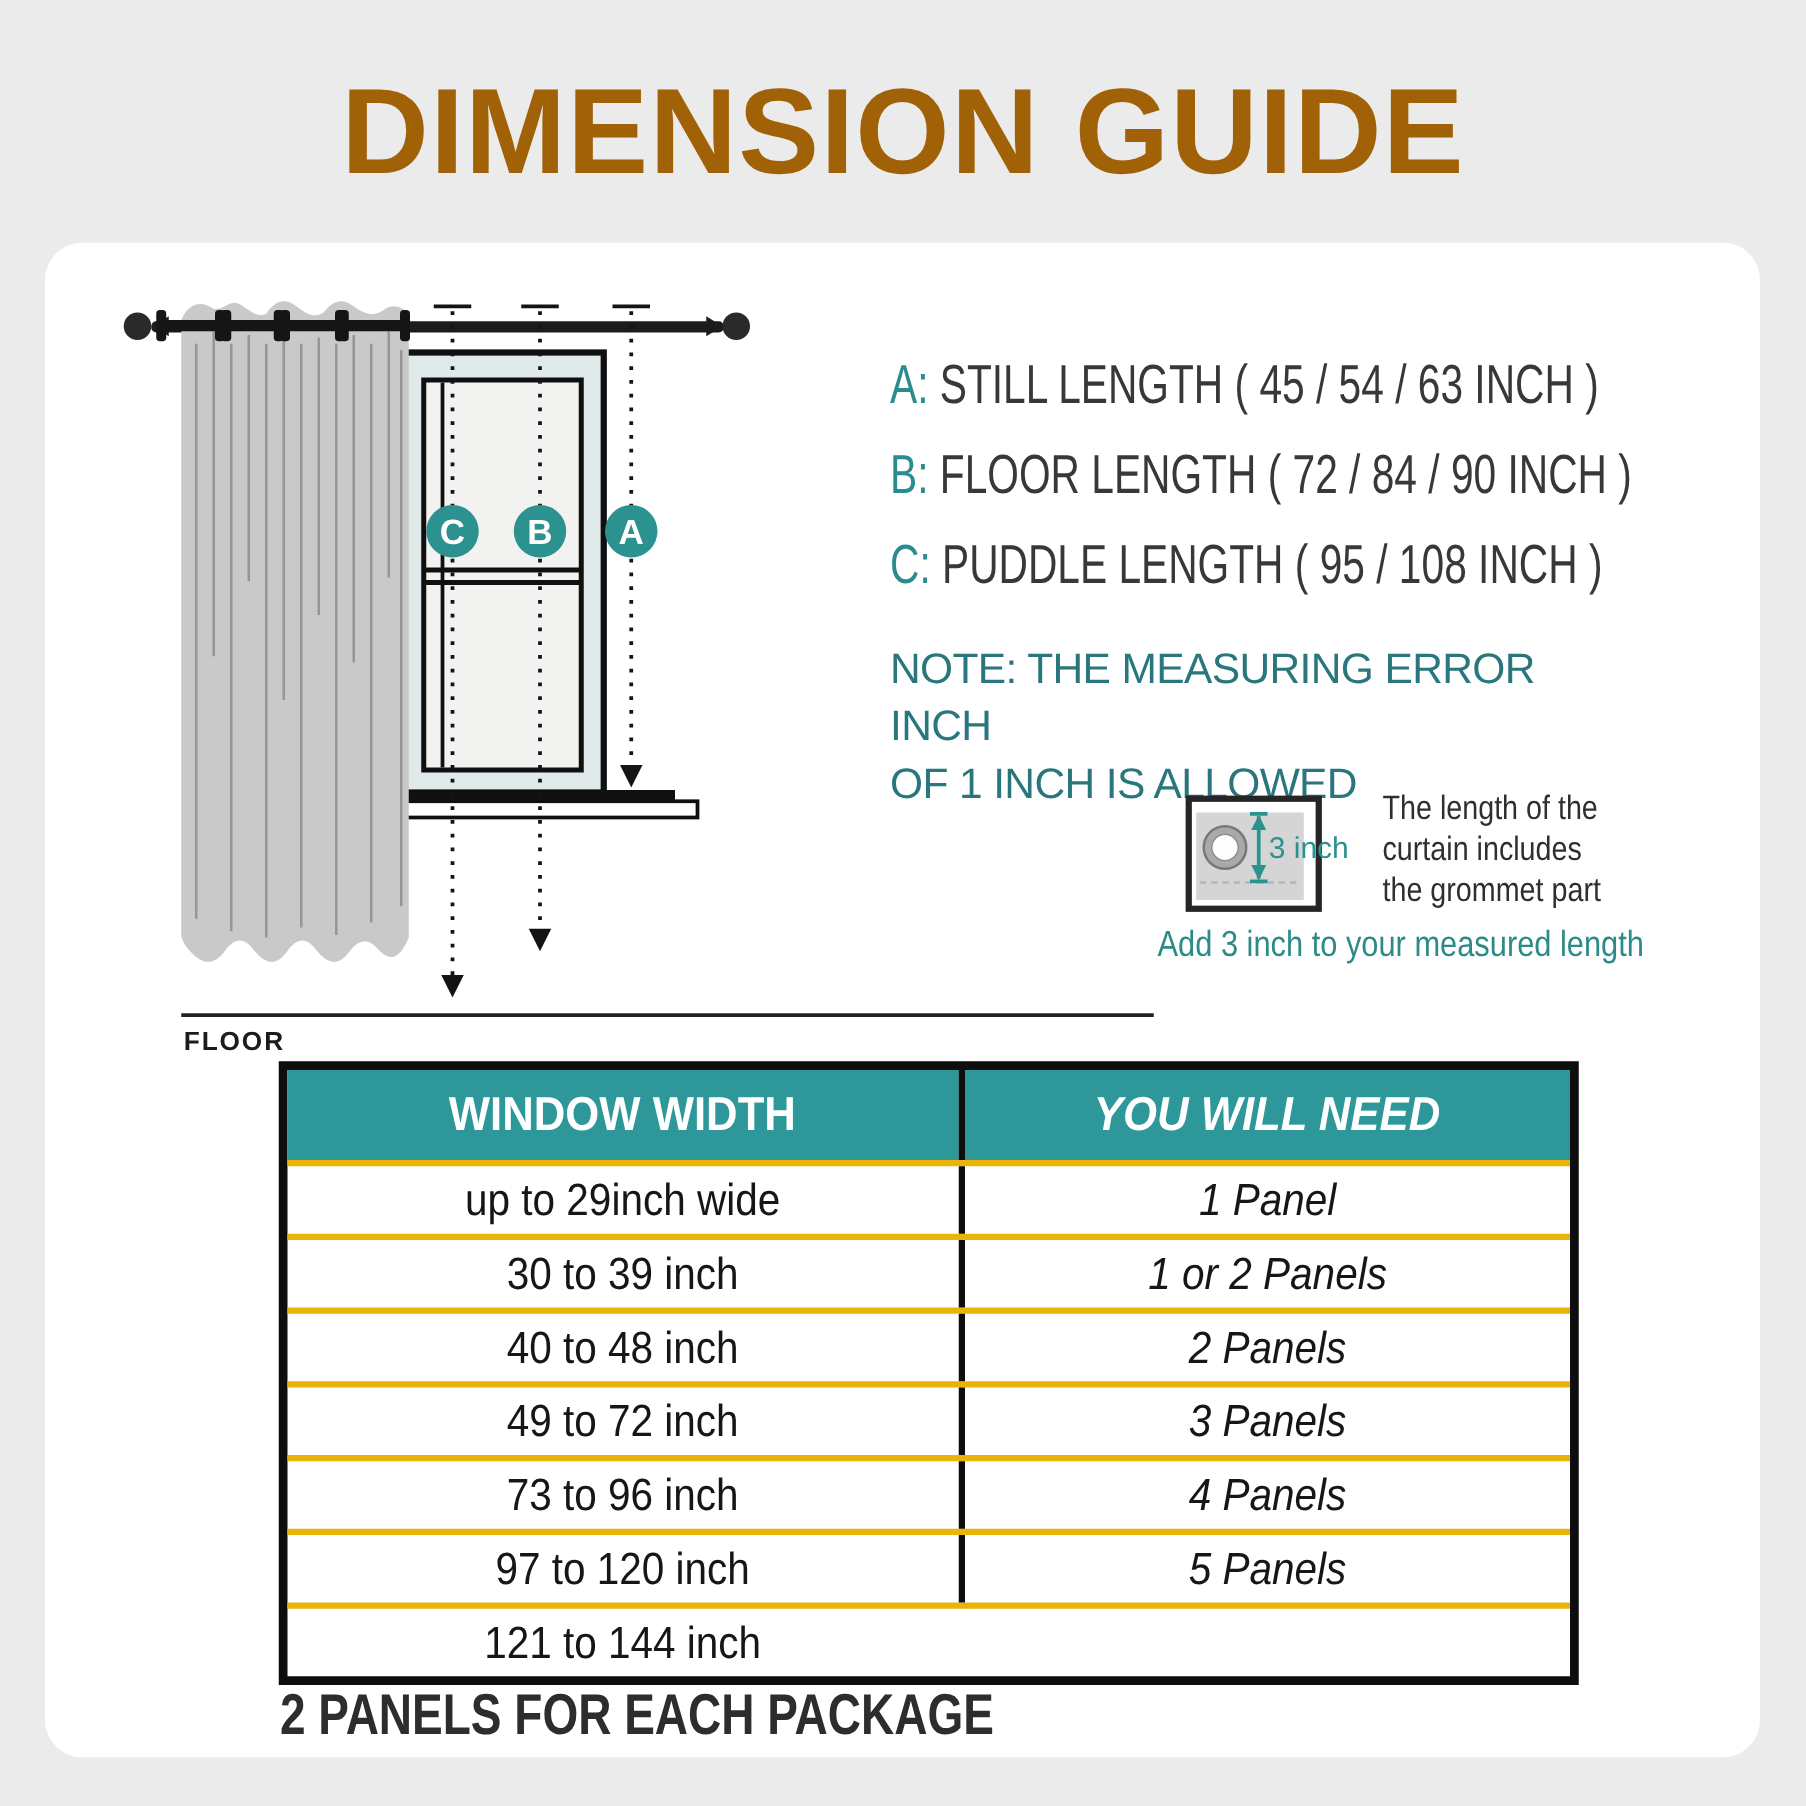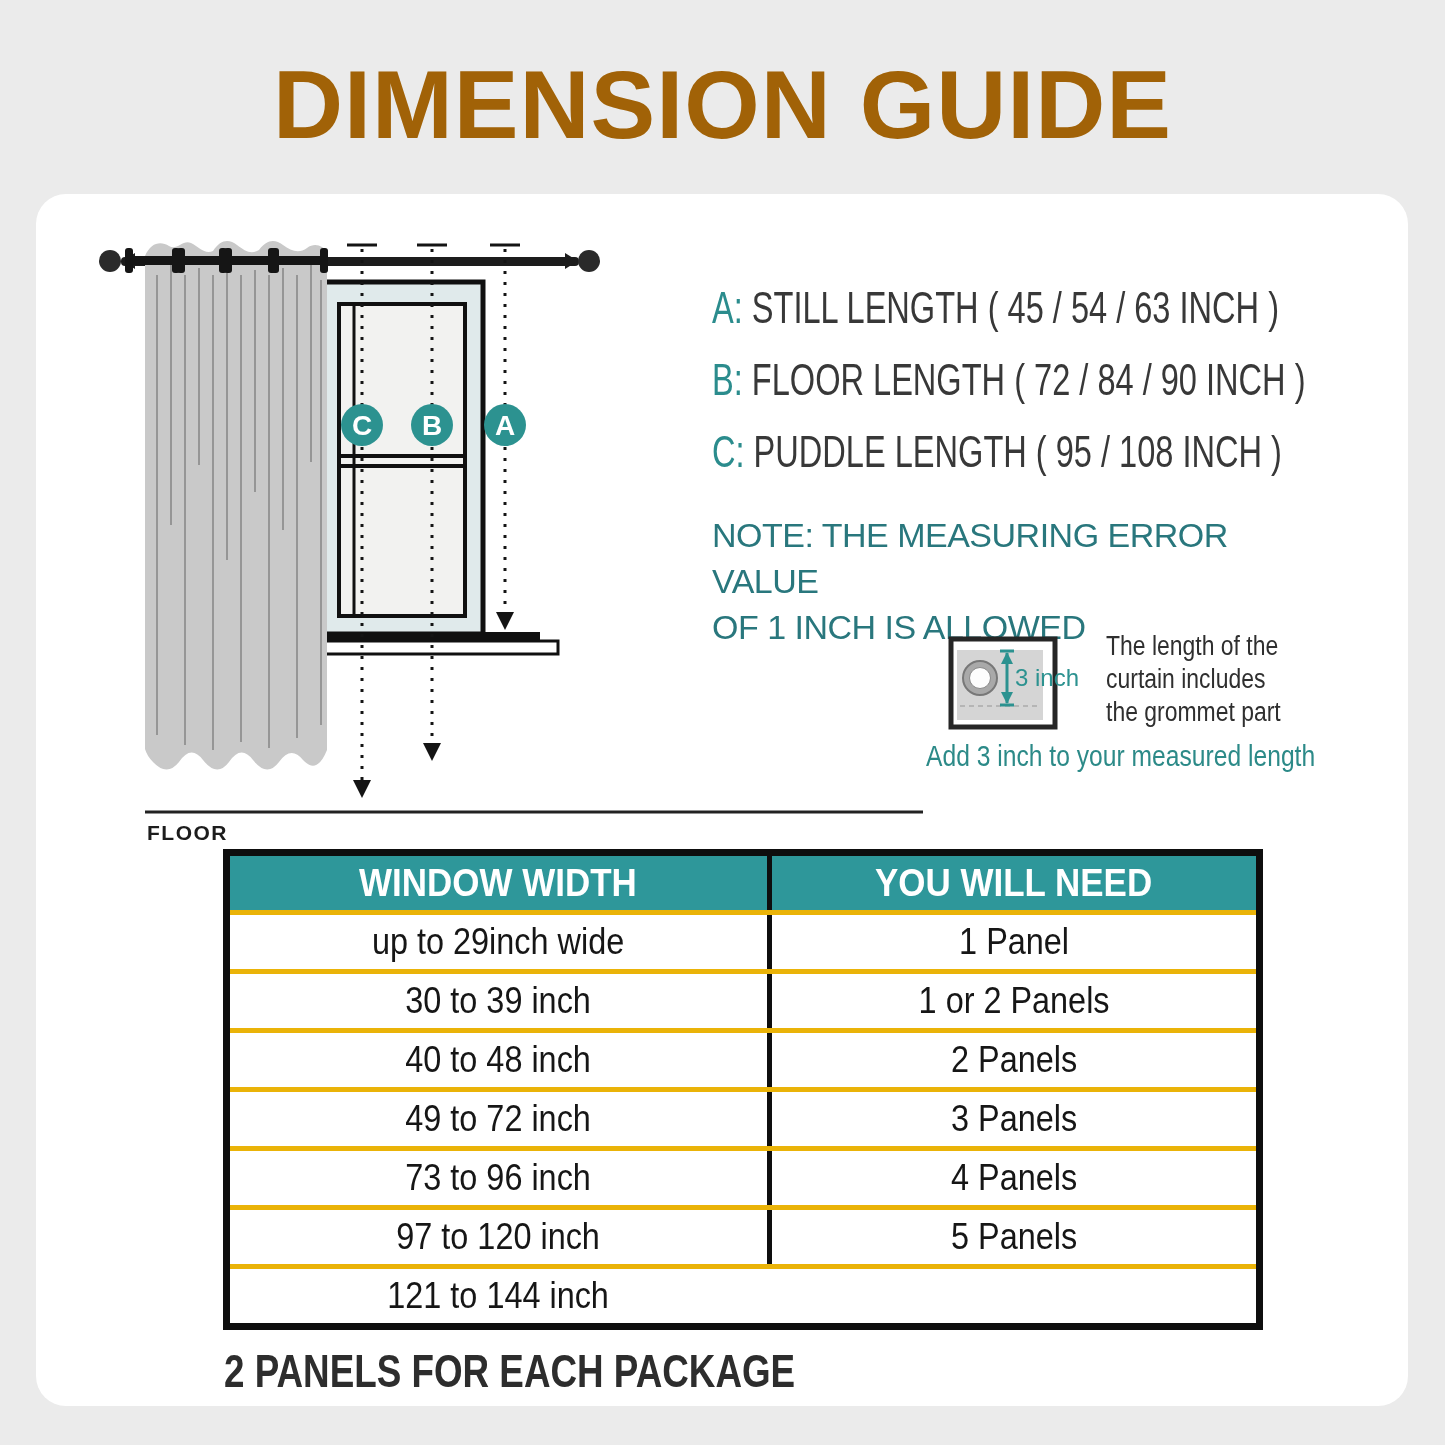--- a/index.html
+++ b/index.html
@@ -19,24 +19,24 @@
   .note-l2{text-align:left;}
   
   .grommet-desc{position:absolute;left:1106px;top:630px;font-size:27px;line-height:33px;color:#2f2f2f;
                 transform:scaleX(0.85);transform-origin:left top;white-space:nowrap;}
   .grommet-add{position:absolute;left:926px;top:740px;font-size:29px;color:#2c8a88;white-space:nowrap;
                transform:scaleX(0.85);transform-origin:left top;}
   
   .dim-table{position:absolute;left:223px;top:849px;width:1040px;border:7px solid #0e0e0e;background:#fff;
              box-sizing:border-box;}
   .tr{display:flex;height:54px;border-top:5px solid #eab308;}
-  .tr.th-row{border-top:none;height:54px;text-align:center;}
+  .tr.th-row{border-top:none;height:72px;text-align:center;}
   .td{display:flex;align-items:center;justify-content:center;box-sizing:border-box;}
   .col1{width:52.3%;}
-  .col2{flex:1;border-left:5px solid #0e0e0e;}
+  .col2{flex:1;border-left:5px solid #0e0e0e;font-style:italic;}
   .th-row .td{background:#2e979a;}
   .th-row span{color:#ffffff;font-weight:bold;font-size:38px;transform:scaleX(0.92);white-space:nowrap;}
   .tr:not(.th-row) span{color:#161616;font-size:36px;transform:scaleX(0.9);white-space:nowrap;}
   .footer-note{position:absolute;left:224px;top:1344px;font-size:46px;font-weight:bold;color:#2d2d2d;
                transform:scaleX(0.8);transform-origin:left top;white-space:nowrap;}
 </style>
 </head>
 <body>
 
 <div id="canvas">
@@ -140,21 +140,21 @@
     <span class="legend-prefix">A:</span><span> STILL LENGTH ( 45 / 54 / 63 INCH )</span>
   </div>
   <div class="legend-line" style="left:712px;top:356px;">
     <span class="legend-prefix">B:</span><span> FLOOR LENGTH ( 72 / 84 / 90 INCH )</span>
   </div>
   <div class="legend-line" style="left:712px;top:428px;">
     <span class="legend-prefix">C:</span><span> PUDDLE LENGTH ( 95 / 108 INCH )</span>
   </div>
 
   <div class="note-block">
-    <div>NOTE:  THE MEASURING ERROR VALUE</div>
+    <div>NOTE:  THE MEASURING ERROR INCH</div>
     <div class="note-l2">OF 1 INCH IS ALLOWED</div>
   </div>
 
   <svg style="position:absolute;left:948px;top:636px;" width="170" height="96" viewBox="0 0 170 96">
     <rect x="3" y="3" width="104" height="88" fill="#ffffff" stroke="#262626" stroke-width="5"></rect>
     <rect x="9" y="14" width="86" height="70" fill="#d5d5d5"></rect>
     <line x1="12" y1="70" x2="92" y2="70" stroke="#b5b5b5" stroke-width="2" stroke-dasharray="5 4"></line>
     <circle cx="32" cy="42" r="17" fill="#a9a9a9" stroke="#787878" stroke-width="2"></circle>
     <circle cx="32" cy="42" r="10.5" fill="#fdfdfd" stroke="#8a8a8a" stroke-width="1"></circle>
     <g stroke="#2c9290" stroke-width="3">

